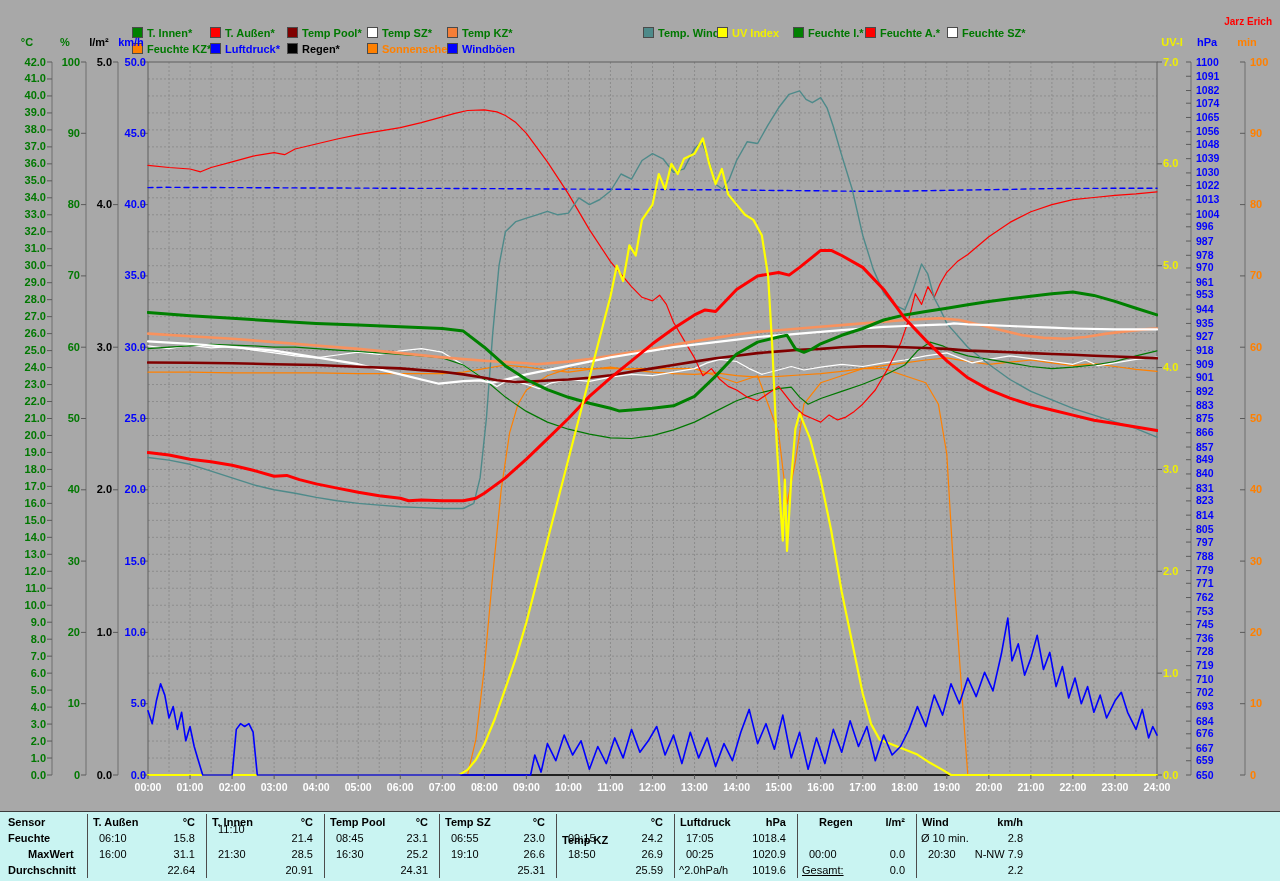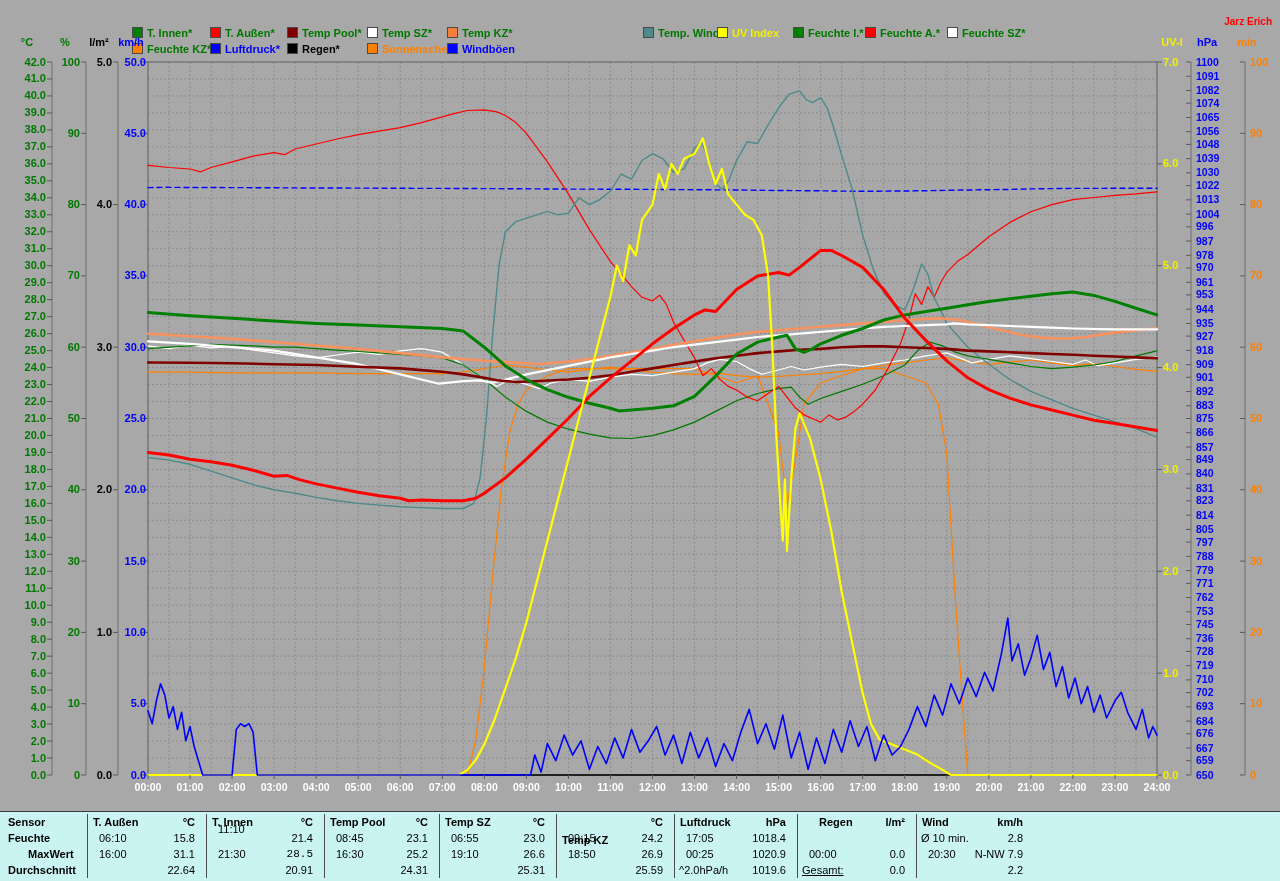--- a/index.html
+++ b/index.html
@@ -545,21 +545,21 @@
       <div class="tcell tright" style="top: 19px; left: 115px; width: 80px;">15.8</div>
       <div class="tcell" style="top: 35px; left: 99px;">16:00</div>
       <div class="tcell tright" style="top: 35px; left: 115px; width: 80px;">31.1</div>
       <div class="tcell tright" style="top: 51px; left: 115px; width: 80px;">22.64</div>
       <div class="tdiv" style="left: 206px;"></div>
       <div class="tcell tbold" style="top: 3px; left: 212px;">T. Innen</div>
       <div class="tcell tbold tright" style="top: 3px; left: 253px; width: 60px;">°C</div>
       <div class="tcell" style="top: 10px; left: 218px;">11:10</div>
       <div class="tcell tright" style="top: 19px; left: 233px; width: 80px;">21.4</div>
       <div class="tcell" style="top: 35px; left: 218px;">21:30</div>
-      <div class="tcell tright" style="top: 35px; left: 233px; width: 80px; font-family: Liberation Mono, monospace;">28.5</div>
+      <div class="tcell tright" style="top: 35px; left: 233px; width: 80px;">28.5</div>
       <div class="tcell tright" style="top: 51px; left: 233px; width: 80px;">20.91</div>
       <div class="tdiv" style="left: 324px;"></div>
       <div class="tcell tbold" style="top: 3px; left: 330px;">Temp Pool</div>
       <div class="tcell tbold tright" style="top: 3px; left: 368px; width: 60px;">°C</div>
       <div class="tcell" style="top: 19px; left: 336px;">08:45</div>
       <div class="tcell tright" style="top: 19px; left: 348px; width: 80px;">23.1</div>
       <div class="tcell" style="top: 35px; left: 336px;">16:30</div>
       <div class="tcell tright" style="top: 35px; left: 348px; width: 80px;">25.2</div>
       <div class="tcell tright" style="top: 51px; left: 348px; width: 80px;">24.31</div>
       <div class="tdiv" style="left: 439px;"></div>

